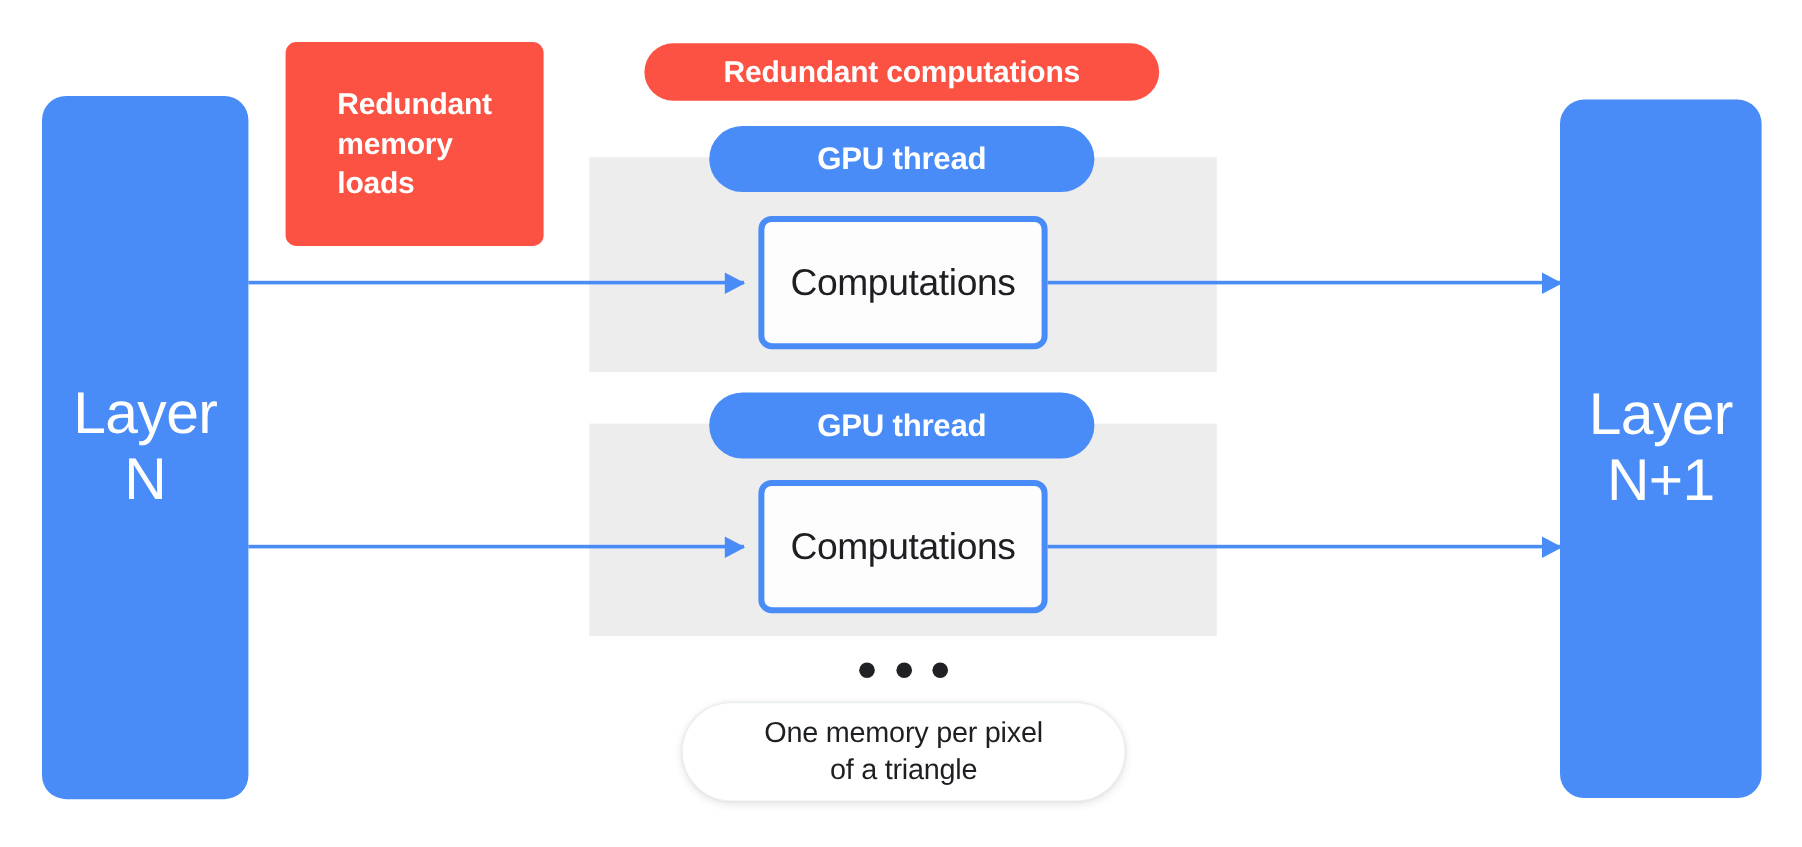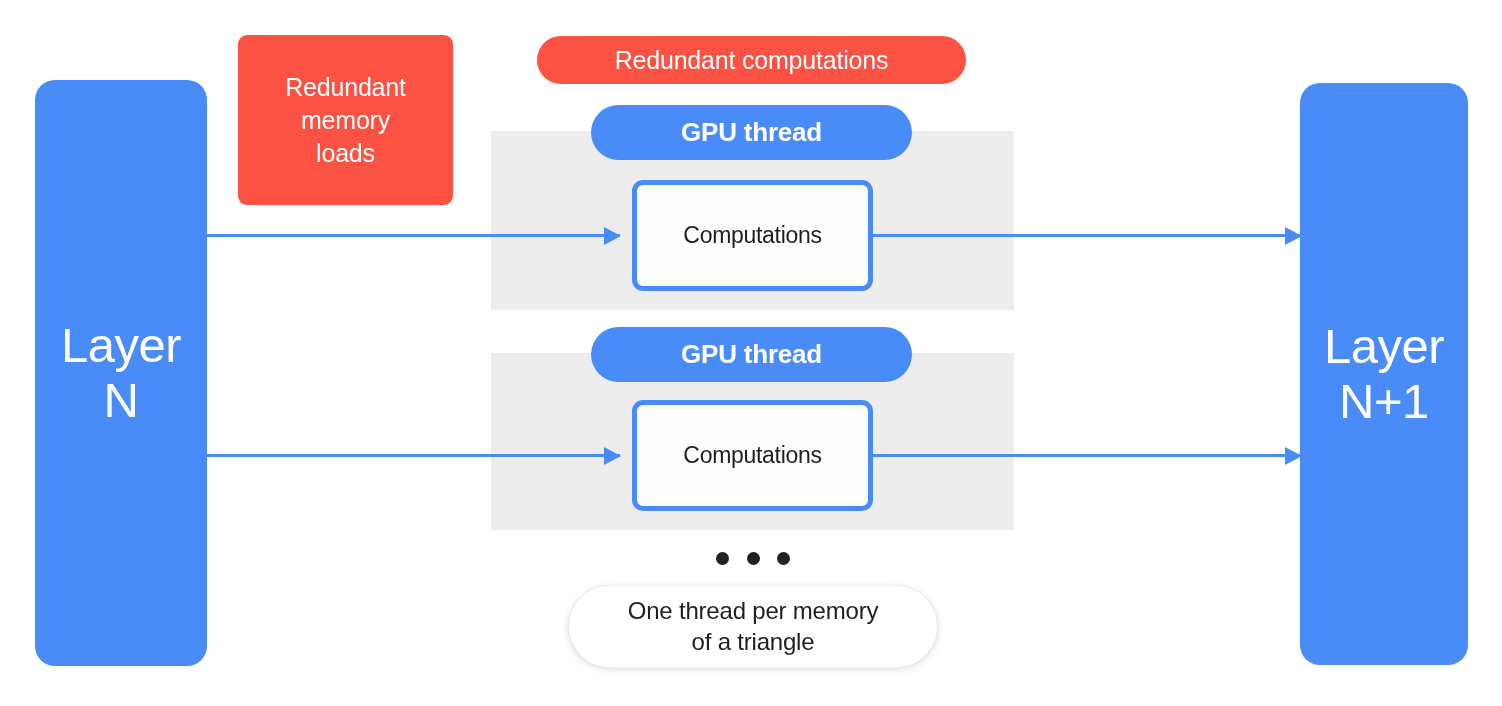--- a/index.html
+++ b/index.html
@@ -73,42 +73,41 @@
   #arrow-in-2   { left: 207px; top: 454px; width: 413px; }
   #arrow-out-2  { left: 873px; top: 454px; width: 428px; }
 
   
   .red-box {
     position: absolute;
     background: #fb5244;
     border-radius: 9px;
     color: #ffffff;
     font-size: 25px;
-    font-weight: 400;
+    font-weight: 700;
     line-height: 1.32;
     letter-spacing: -0.2px;
     display: flex;
     align-items: center;
     justify-content: center;
-    text-align: center;
     white-space: pre-line;
     padding: 0 10px;
     box-sizing: border-box;
   }
   #red-left  { left: 238px;  top: 35px; width: 215px; height: 170px; }
   #red-right { left: 1052px; top: 35px; width: 214px; height: 169px; }
 
   
   .red-pill {
     position: absolute;
     background: #fb5244;
     border-radius: 999px;
     color: #ffffff;
     font-size: 25px;
-    font-weight: 400;
+    font-weight: 700;
     letter-spacing: -0.2px;
     display: flex;
     align-items: center;
     justify-content: center;
     text-align: center;
   }
   #pill-redundant-comp { left: 537px; top: 36px; width: 429px; height: 48px; }
 
   
   .blue-pill {
@@ -131,21 +130,21 @@
   .comp-box {
     position: absolute;
     background: #fdfdfd;
     border: 5px solid #4a8cf7;
     border-radius: 11px;
     display: flex;
     align-items: center;
     justify-content: center;
     text-align: center;
     color: #1e1f22;
-    font-size: 23px;
+    font-size: 31px;
     font-weight: 400;
     letter-spacing: -0.3px;
     box-sizing: border-box;
   }
   #comp-box-1 { left: 632px; top: 180px; width: 241px; height: 111px; }
   #comp-box-2 { left: 632px; top: 400px; width: 241px; height: 111px; }
 
   
   #ellipsis {
     position: absolute;
@@ -219,16 +218,16 @@
 
   <div class="blue-pill" id="gpu-pill-2">GPU thread</div>
   <div class="comp-box" id="comp-box-2">Computations</div>
 
   <div id="ellipsis">
     <span class="dot"></span>
     <span class="dot"></span>
     <span class="dot"></span>
   </div>
 
-  <div id="caption-pill">One thread per memory
+  <div id="caption-pill">One memory per pixel
 of a triangle</div>
 
 </div>
 
 </body></html>

